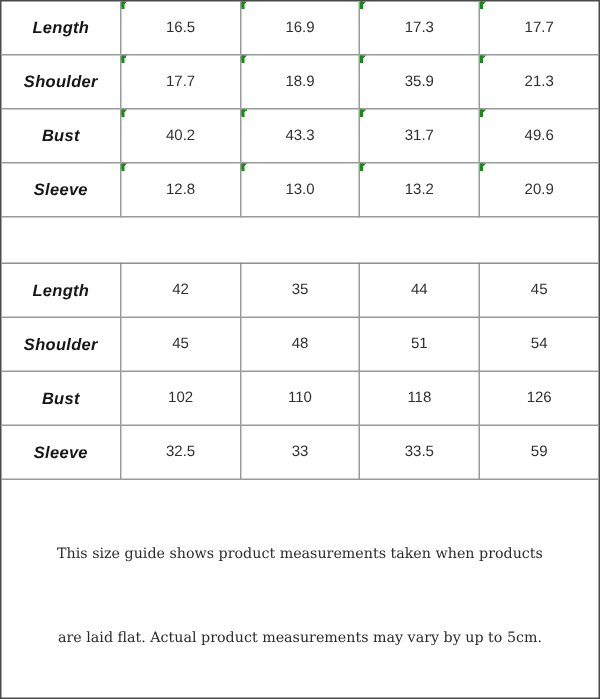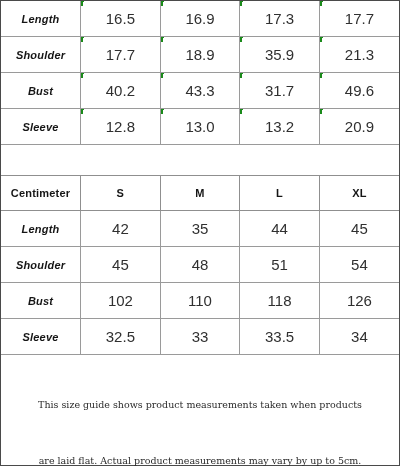--- a/index.html
+++ b/index.html
@@ -55,21 +55,21 @@
     letter-spacing: 0.2px;
   }
   .hdr-row td:last-child { border-right: none; }
 
   .data-row td {
     height: 35px;
     border-bottom: 1px solid #9a9a9a;
     border-right: 1px solid #9a9a9a;
     text-align: center;
     vertical-align: middle;
-    font-size: 15px;
+    font-size: 10px;
     color: #303030;
     padding: 0;
     position: relative;
   }
   .data-row td:last-child { border-right: none; }
   .data-row td.rowlabel {
     font-weight: bold;
     font-size: 11px;
     color: #161616;
     letter-spacing: 0.2px;
@@ -153,27 +153,20 @@
         <td class="marked">12.8</td>
         <td class="marked">13.0</td>
         <td class="marked">13.2</td>
         <td class="marked">20.9</td>
       </tr>
 
       <tr class="spacer-row">
         <td colspan="5"></td>
       </tr>
 
-      <tr class="hdr-row">
-        <td>Centimeter</td>
-        <td>S</td>
-        <td>M</td>
-        <td>L</td>
-        <td>XL</td>
-      </tr>
 
       <tr class="data-row">
         <td class="rowlabel">Length</td>
         <td>42</td>
         <td>35</td>
         <td>44</td>
         <td>45</td>
       </tr>
 
       <tr class="data-row">
@@ -190,21 +183,21 @@
         <td>110</td>
         <td>118</td>
         <td>126</td>
       </tr>
 
       <tr class="data-row">
         <td class="rowlabel">Sleeve</td>
         <td>32.5</td>
         <td>33</td>
         <td>33.5</td>
-        <td>34</td>
+        <td>59</td>
       </tr>
 
       <tr class="footer-row">
         <td colspan="5">
           <span class="fline">This size guide shows product measurements taken when products</span>
           <span class="fline">are laid flat. Actual product measurements may vary by up to 5cm.</span>
         </td>
       </tr>
 
     </tbody>

